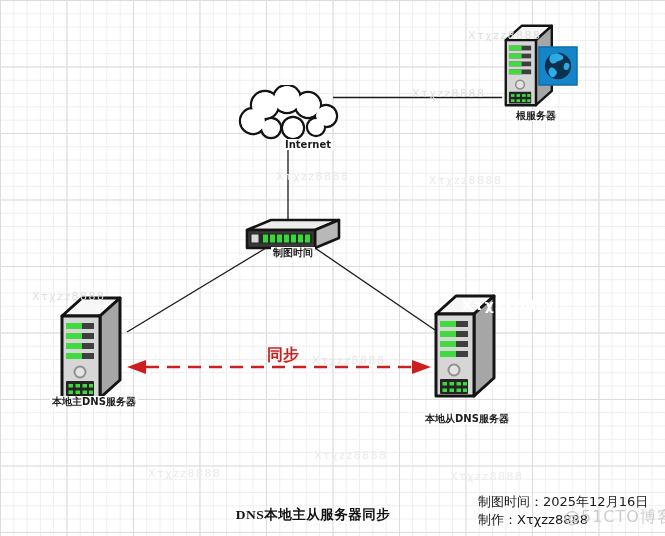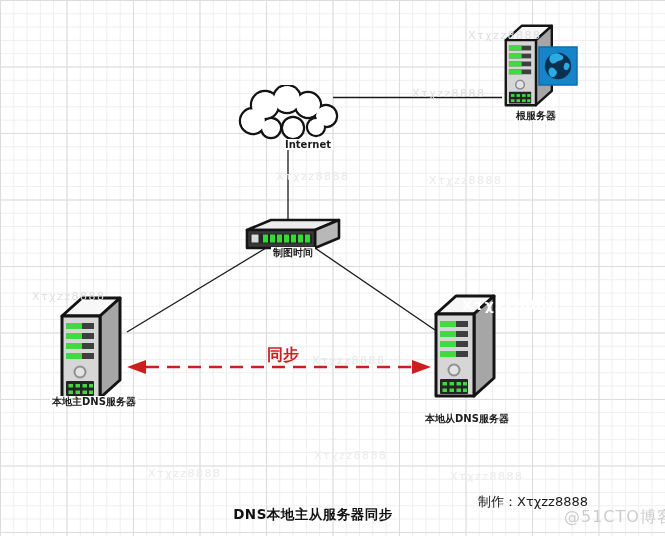--- a/index.html
+++ b/index.html
@@ -20,21 +20,21 @@
     position:absolute;z-index:3;transform:translateX(-50%);
     background:#fff;color:#1c1c1c;font-size:10px;line-height:11px;
     padding:0 2px;white-space:nowrap;font-weight:bold;
   }
   .sync-label{
     position:absolute;z-index:3;transform:translateX(-50%);
     color:#cc2020;font-weight:700;font-size:16px;white-space:nowrap;
   }
   .caption{
     position:absolute;z-index:3;transform:translateX(-50%);
-    color:#111;font-weight:700;font-size:13.5px;white-space:nowrap;letter-spacing:.5px;
+    color:#111;font-weight:700;font-size:13.5px;white-space:nowrap;letter-spacing:.5px;font-family:Liberation Serif, serif;
   }
   .credits{
     position:absolute;z-index:3;left:478px;top:493px;
     color:#1b1b1b;font-size:13px;line-height:17.5px;white-space:nowrap;
   }
   .site-wm{
     position:absolute;z-index:4;left:564px;top:507px;
     color:#cdcdcd;font-size:16px;letter-spacing:1px;white-space:nowrap;
   }
   .wm{
@@ -179,20 +179,21 @@
         <use href="#sym-server"></use>
       </svg>
   </div>
   <div class="node-label" style="left:467px;top:401px;margin-top:12px;">本地从DNS服务器</div>
 
   <div class="sync-label" style="left:283px;top:345px;">同步</div>
 
   <div class="caption" style="left:313px;top:506px;">DNS本地主从服务器同步</div>
 
   <div class="credits">
+    <div>制图时间：2025年12月16日</div>
     <div>制作：Xτχzz8888</div>
   </div>
   <div class="site-wm">@51CTO博客</div>
 
   <div class="layer z4" style="pointer-events:none;margin-left:16px;">
       <span class="wm" style="left: 452px; top: 29px; color: rgb(222, 222, 222); font-size: 11px;">Xτχzz8888</span>
       <span class="wm" style="left: 396px; top: 87px; color: rgb(222, 222, 222); font-size: 11px;">Xτχzz8888</span>
       <span class="wm" style="left: 260px; top: 170px; color: rgb(233, 233, 233); font-size: 11px;">Xτχzz8888</span>
       <span class="wm" style="left: 413px; top: 174px; color: rgb(233, 233, 233); font-size: 11px;">Xτχzz8888</span>
       <span class="wm" style="left: 16px; top: 290px; color: rgb(222, 222, 222); font-size: 11px;">Xτχzz8888</span>

